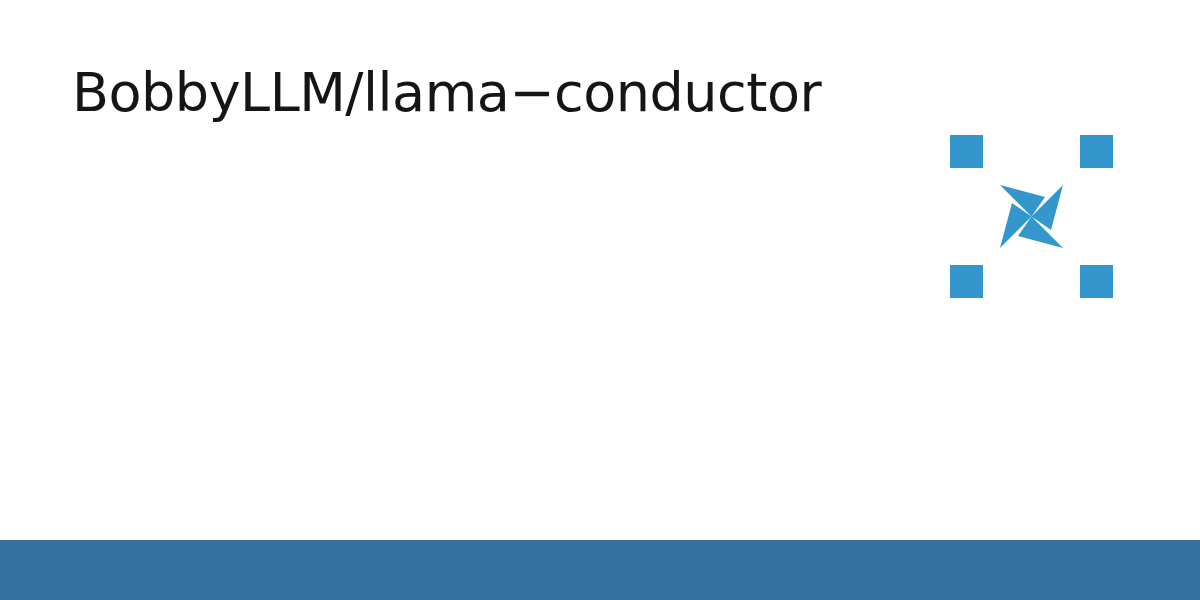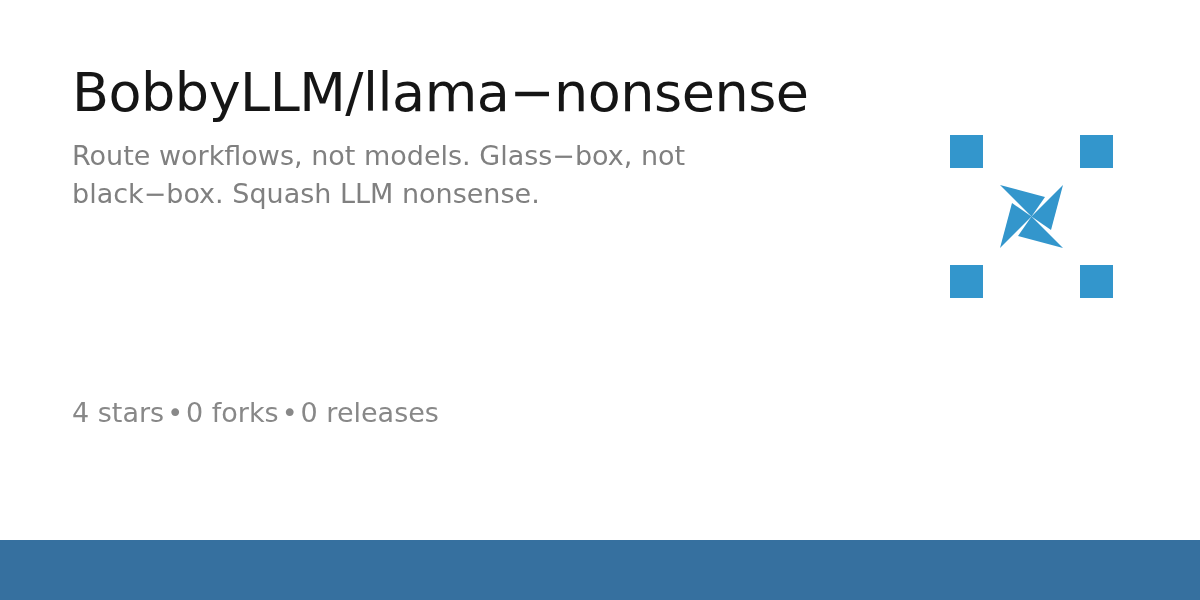--- a/index.html
+++ b/index.html
@@ -96,28 +96,24 @@
     height: 60px;
     background: #36709f;
   }
 </style>
 </head>
 <body>
 
 <div id="card">
 
   <div id="text-column">
-    <h1 id="repo-title">BobbyLLM/llama−nonsense</h1>
-    <p id="repo-description">Route workflows, not models. Glass−box, not black−box. Squash LLM nonsense.</p>
+    <h1 id="repo-title">BobbyLLM/llama−conductor</h1>
   </div>
 
   <div id="stats-block">
-    <p class="stats-line">
-      <span>4 stars</span><span class="stat-sep">•</span><span>0 forks</span><span class="stat-sep">•</span><span>0 releases</span>
-    </p>
   </div>
 
   <div id="repo-logo">
     <svg viewBox="0 0 163 163" xmlns="http://www.w3.org/2000/svg" aria-hidden="true">
       <g fill="#3396cc">
 
         <rect x="0" y="0" width="33" height="33"></rect>
         <rect x="130" y="0" width="33" height="33"></rect>
         <rect x="0" y="130" width="33" height="33"></rect>
         <rect x="130" y="130" width="33" height="33"></rect>

